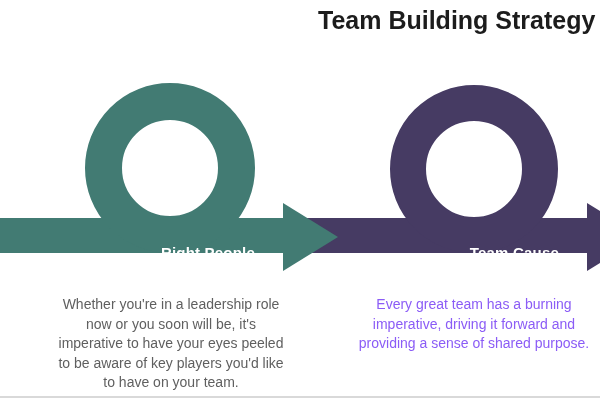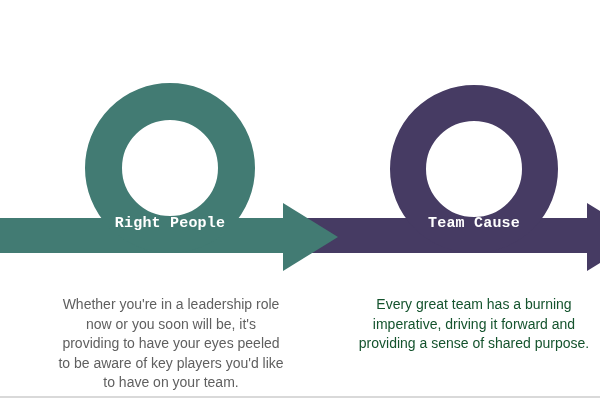--- a/index.html
+++ b/index.html
@@ -50,29 +50,28 @@
     top: 203px;
     clip-path: polygon(0 0, 100% 50%, 0 100%);
   }
   .head.teal   { left: 283px; z-index: 4; }
   .head.purple { left: 587px; z-index: 1; }
 
   .z-teal   { z-index: 3; }
   .z-purple { z-index: 1; }
 
   .stage-label {
-    top: 214px;
+    top: 243px;
     width: 170px;
-    text-align: center;
+    text-align: right;
     font-size: 15px;
     font-weight: bold;
     line-height: 20px;
     z-index: 5;
     letter-spacing: 0.2px;
-    font-family: Liberation Mono, monospace;
   }
   .stage-label.first  { left: 85px; }
   .stage-label.second { left: 389px; }
 
   .stage-desc {
     top: 295px;
     width: 242px;
     text-align: center;
     font-size: 14px;
     line-height: 19.5px;
@@ -86,38 +85,39 @@
     top: 396px;
     width: 600px;
     height: 2px;
   }
 </style>
 </head>
 <body>
 
 <div id="stage" style="background-color: rgb(255, 255, 255);">
 
+  <div class="abs diagram-title" style="color: rgb(28, 28, 28);">Team Building Strategy</div>
 
   <div>
     <div class="abs bar teal" style="background-color: rgb(66, 123, 115);"></div>
     <div class="abs head teal" style="background-color: rgb(66, 123, 115);"></div>
     <div class="abs ring teal z-teal" style="border-color: rgb(66, 123, 115);"></div>
     <div class="abs stage-label first" style="color: rgb(255, 255, 255);">Right People</div>
     <div class="abs stage-desc first" style="color: rgb(95, 95, 95);">Whether you're in a leadership role
 now or you soon will be, it's
-providing to have your eyes peeled
+imperative to have your eyes peeled
 to be aware of key players you'd like
 to have on your team.</div>
   </div>
 
   <div>
     <div class="abs bar purple" style="background-color: rgb(70, 59, 99);"></div>
     <div class="abs head purple" style="background-color: rgb(70, 59, 99);"></div>
     <div class="abs ring purple z-purple" style="border-color: rgb(70, 59, 99);"></div>
     <div class="abs stage-label second" style="color: rgb(255, 255, 255);">Team Cause</div>
-    <div class="abs stage-desc second" style="color: #14532d;">Every great team has a burning
+    <div class="abs stage-desc second" style="color: #8b5cf6;">Every great team has a burning
 imperative, driving it forward and
 providing a sense of shared purpose.</div>
   </div>
 
   <div class="abs bottom-divider" style="background-color: rgb(217, 217, 217);"></div>
 
 </div>
 
 </body></html>

